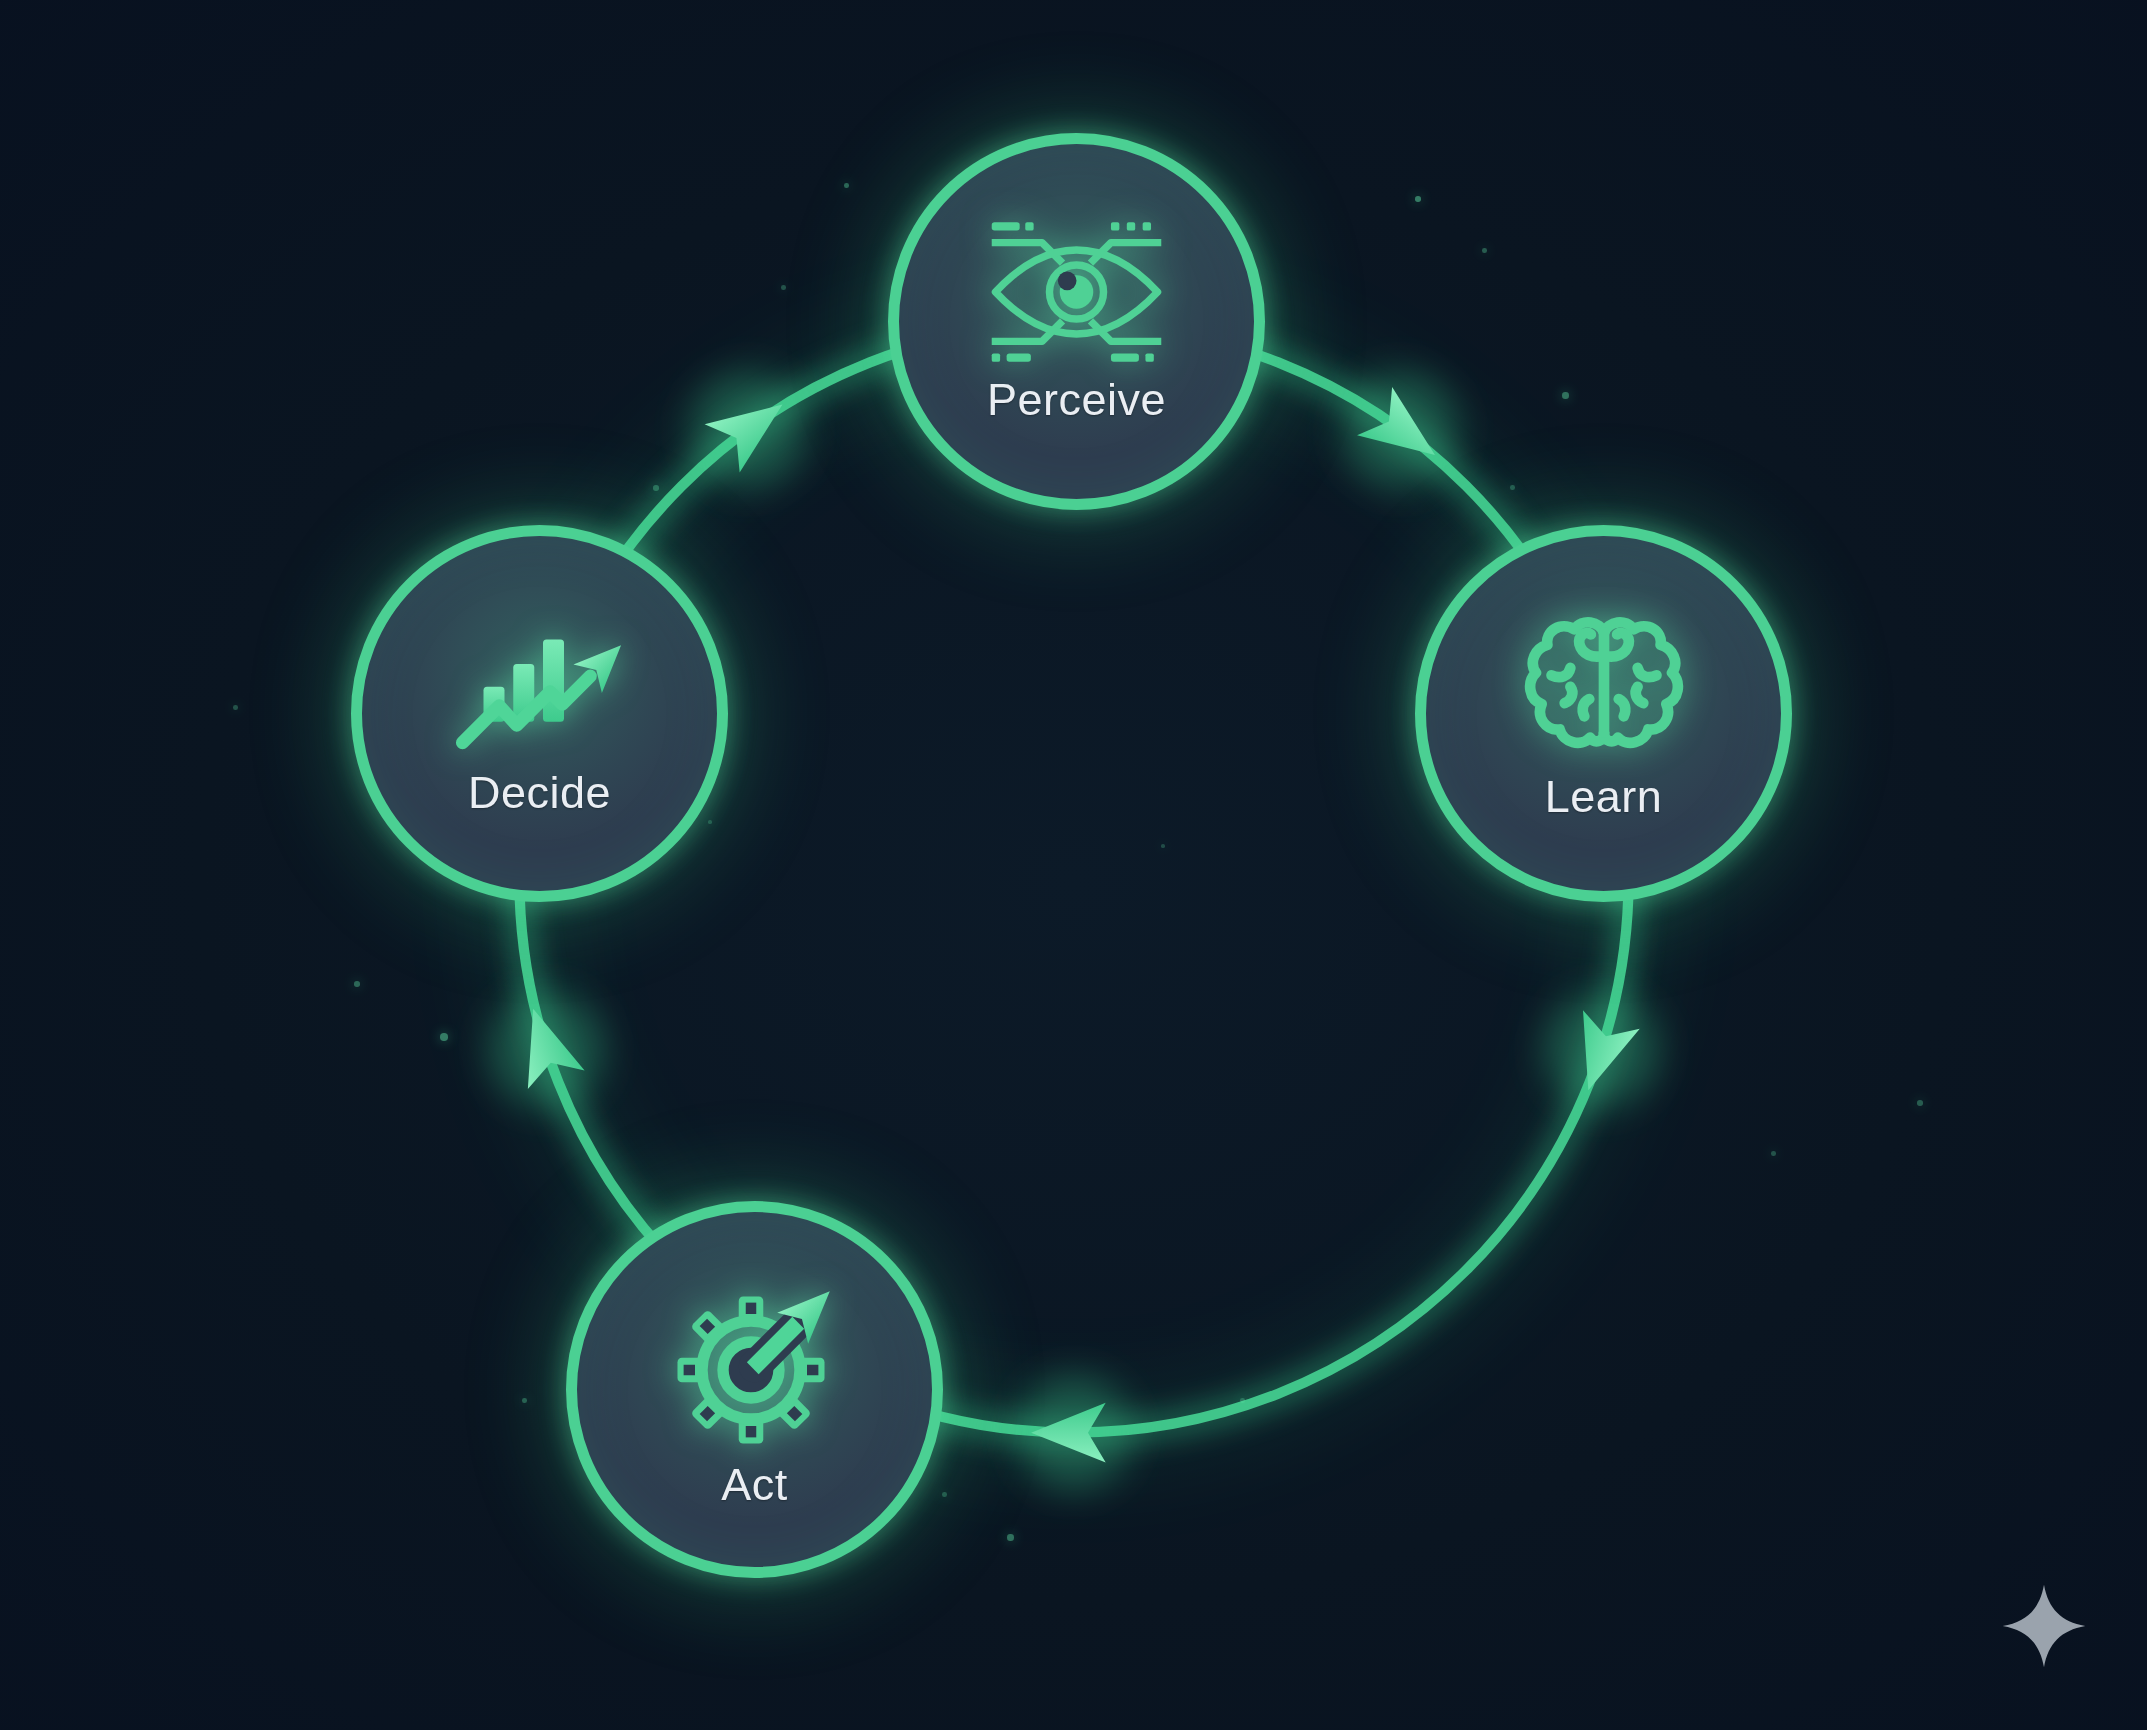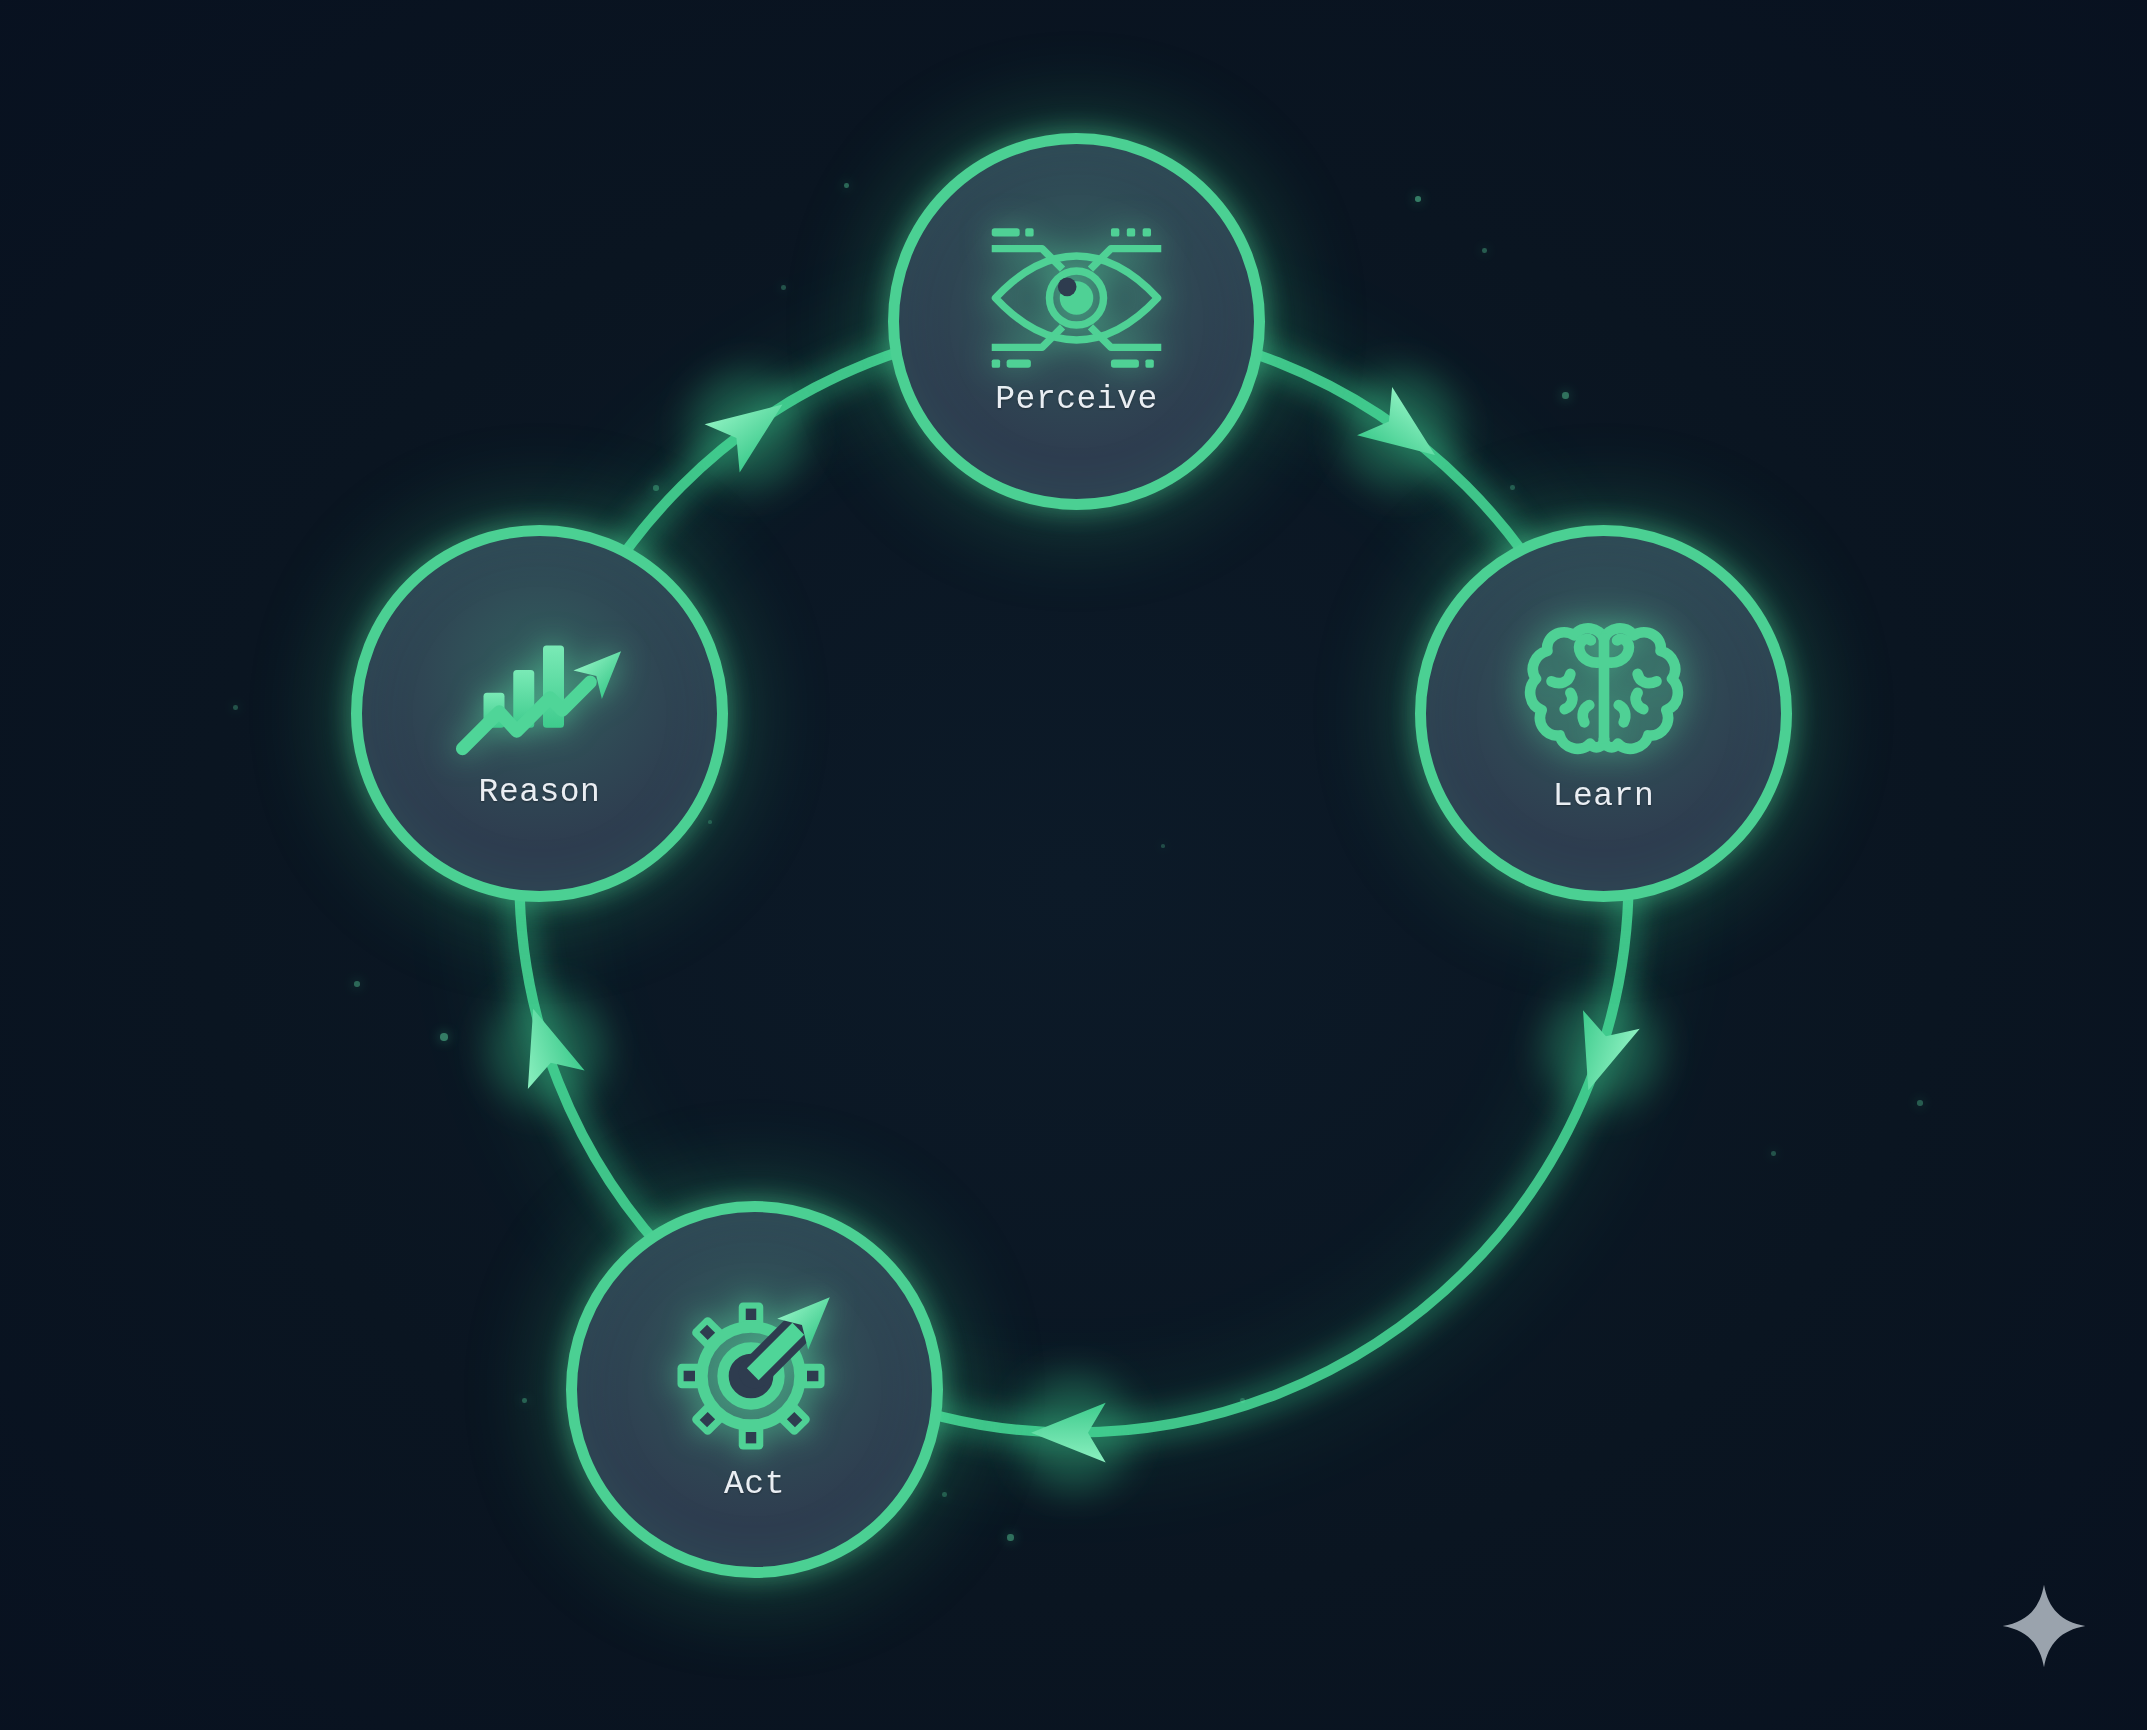--- a/index.html
+++ b/index.html
@@ -23,25 +23,24 @@
       #2e3c4f;
     box-shadow:
       0 0 93px 9.3px rgba(61,214,144,0.28),
       0 0 26px 1.9px rgba(94,234,170,0.40),
       inset 0 0 56px rgba(52,211,153,0.10);
     display:flex;flex-direction:column;align-items:center;justify-content:center;
   }
   .node .icon{filter:drop-shadow(0 0 15px rgba(94,234,170,0.55));}
   .node .label{
     margin-top:15px;
-    font-size:33px;line-height:1;
+    font-size:45px;line-height:1;
     color:#eaeef3;
     letter-spacing:0.5px;
     text-shadow:0 0.9px 1.9px rgba(0,0,0,0.35);
-    font-family:Liberation Mono, monospace;
   }
   .sparkle{position:absolute;z-index:4;}
 </style>
 </head>
 <body>
 
 <div class="canvas">
 
   <svg class="ring-svg" width="2148" height="1730" viewBox="0 0 2304 1856">
     <defs>
@@ -221,21 +220,21 @@
       <g fill="url(#barGrad)">
         <rect x="36" y="84" width="24" height="40" rx="4"></rect>
         <rect x="70" y="58" width="24" height="66" rx="4"></rect>
         <rect x="104" y="30" width="24" height="94" rx="4"></rect>
       </g>
       <path d="M12 148 L54 106 L74 128 L112 90 L126 104 L158 72" fill="none" stroke="#4fd598" stroke-width="15" stroke-linecap="round" stroke-linejoin="round"></path>
       <g transform="translate(172 58) rotate(-45)">
           <polygon points="30,0 -24,-23 -10,0 -24,23" fill="url(#lrnGrad)"></polygon>
         </g>
     </svg>
-    <div class="label">Reason</div>
+    <div class="label">Decide</div>
   </div>
 
   <svg class="sparkle" style="left:2001px;top:1583px" width="86" height="86" viewBox="0 0 100 100">
     <path d="M50 2 C55 30 70 45 98 50 C70 55 55 70 50 98 C45 70 30 55 2 50 C30 45 45 30 50 2 Z" fill="#9aa3ad"></path>
   </svg>
 
 </div>
 
 
 </body></html>

